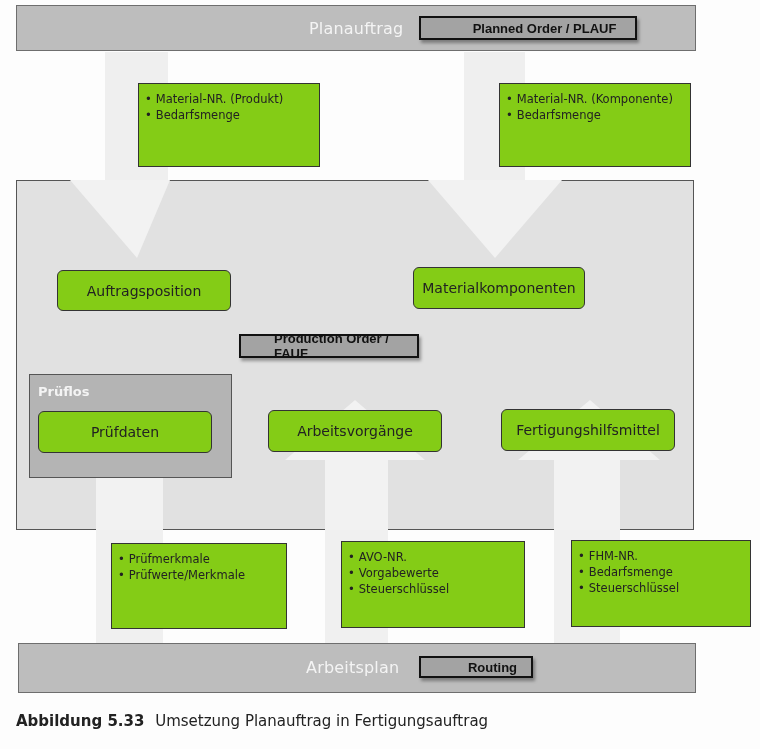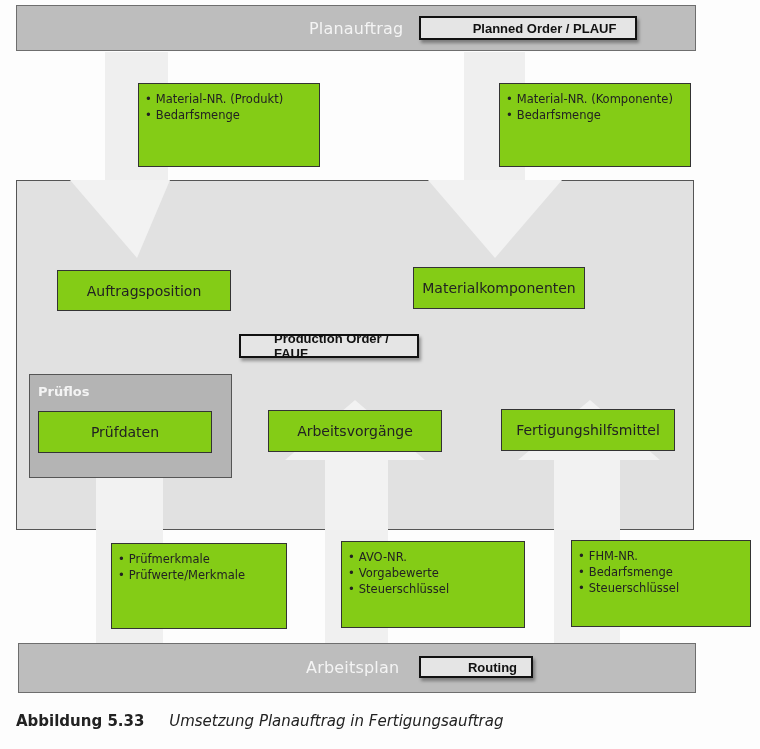--- a/index.html
+++ b/index.html
@@ -1,24 +1,24 @@
 <!DOCTYPE html>
 <html><head>
 <meta charset="utf-8">
 <style>
   html,body{margin:0;padding:0;background:#fdfdfd;}
   body{width:760px;height:749px;position:relative;overflow:hidden;font-family:"Liberation Sans",sans-serif;}
   .abs{position:absolute;box-sizing:border-box;}
   .band{background:#bdbdbd;border:1px solid #6e6e6e;}
   .band-title{color:#f4f4f4;font-size:16px;font-family:"DejaVu Sans",sans-serif;letter-spacing:0.2px;}
-  .tag{background:#e5e5e5;border:2px solid #111;box-shadow:2px 3px 3px rgba(0,0,0,0.35);font-weight:bold;font-size:13px;color:#111;display:flex;align-items:center;justify-content:center;padding-left:33px;}
+  .tag{background:#a3a3a3;border:2px solid #111;box-shadow:2px 3px 3px rgba(0,0,0,0.35);font-weight:bold;font-size:13px;color:#111;display:flex;align-items:center;justify-content:center;padding-left:33px;}
   .box{background:#84cc16;border:1px solid #333;font-family:"DejaVu Sans",sans-serif;}
   .list{margin:0;padding:7px 6px;list-style:none;font-size:11.5px;line-height:16px;color:#222;}
   .list li::before{content:"\2022";margin-right:4px;}
-  .lbl{display:flex;align-items:center;justify-content:center;font-size:14px;color:#222;}
+  .lbl{display:flex;align-items:center;justify-content:center;font-size:14px;color:#222;border-radius:6px;}
   .panel{background:#e1e1e1;border:1px solid #555;}
   .arrow{position:absolute;}
   .caption{font-family:"DejaVu Sans",sans-serif;font-size:15px;color:#222;}
 </style>
 </head>
 <body>
 
 <div class="abs band" style="left:16px;top:5px;width:680px;height:46px;">
   <span class="abs band-title" style="left:292px;top:13px;text-align:center;">Planauftrag</span>
 </div>
@@ -95,14 +95,14 @@
   </ul>
 </div>
 
 <div class="abs band" style="left:18px;top:643px;width:678px;height:50px;">
   <span class="abs band-title" style="left:287px;top:14px;">Arbeitsplan</span>
 </div>
 <div class="abs tag" style="left:419px;top:656px;width:114px;height:22px;">Routing</div>
 
 <div class="abs caption" style="left:16px;top:712px;">
   <span style="font-weight:bold;">Abbildung 5.33</span>
-  <span style="margin-left:20px;font-style:italic;">Umsetzung Planauftrag in Fertigungsauftrag</span>
+  <span style="margin-left:6px;">Umsetzung Planauftrag in Fertigungsauftrag</span>
 </div>
 
 </body></html>

